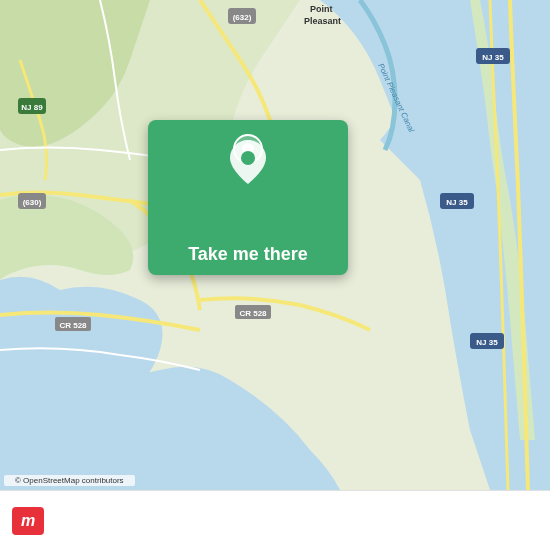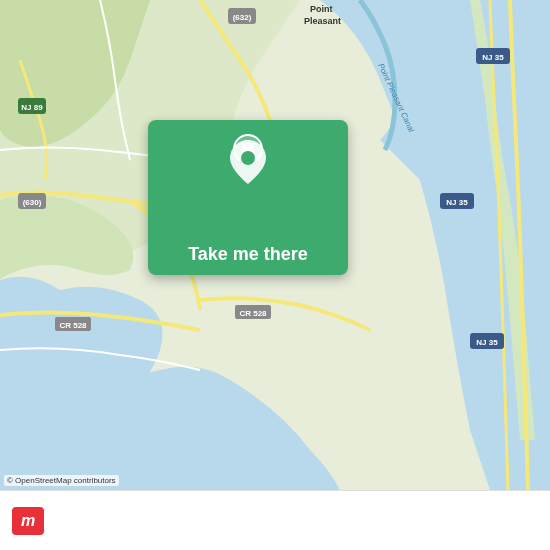--- a/index.html
+++ b/index.html
@@ -81,21 +81,21 @@
       font-style: italic;
     }
 
     .osm-attribution {
       position: absolute;
       bottom: 4px;
       left: 4px;
       font-size: 8px;
       color: #333;
       background: rgba(255,255,255,0.75);
-      padding: 1px 3px;
+      padding: 1px 11px;
       border-radius: 2px;
     }
 
     
     .map-svg {
       position: absolute;
       top: 0; left: 0;
       width: 100%;
       height: 100%;
     }

